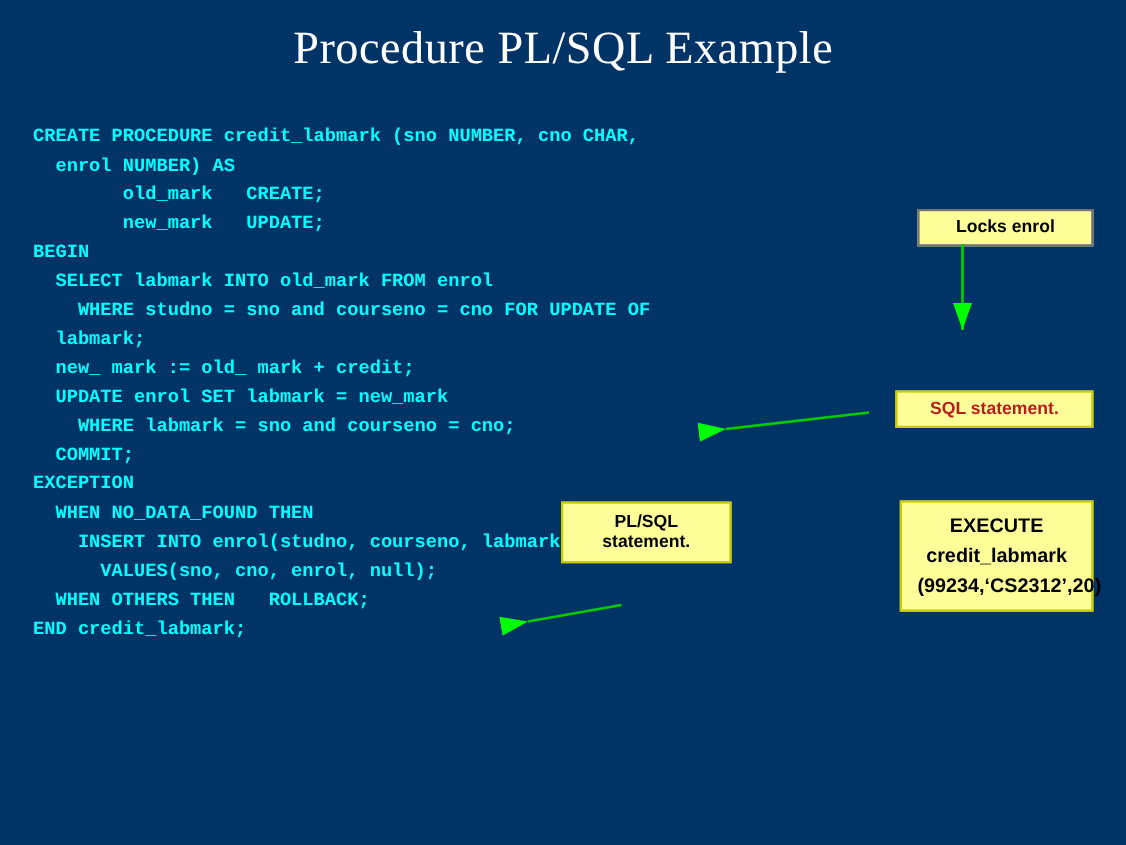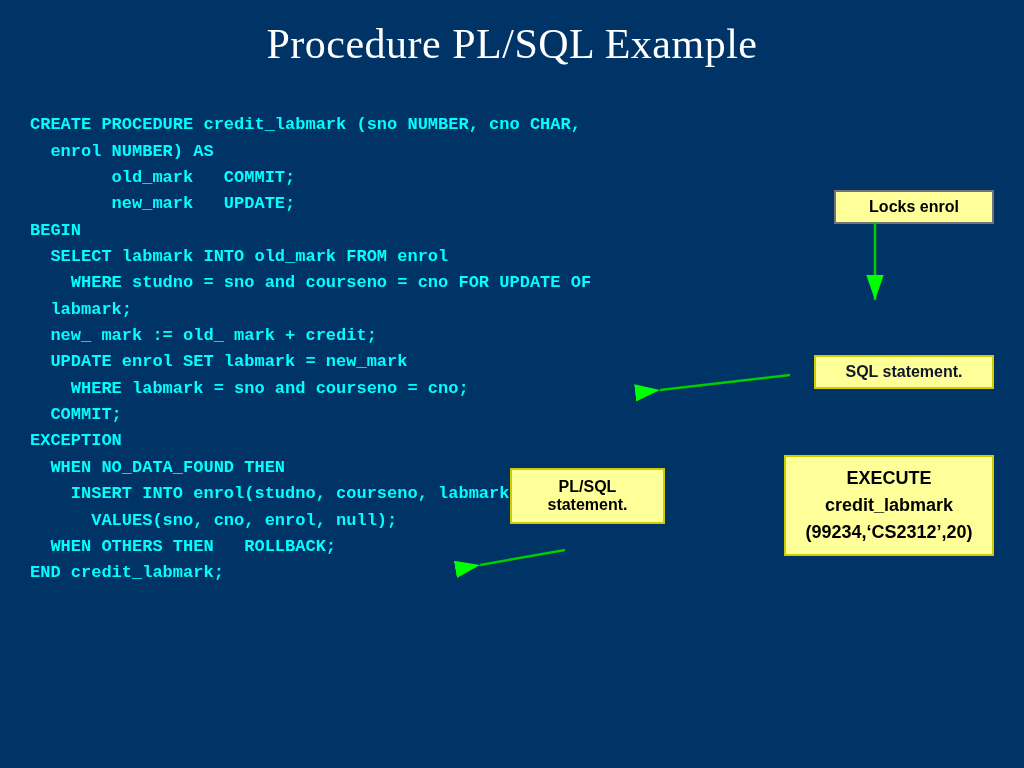--- a/index.html
+++ b/index.html
@@ -52,33 +52,33 @@
       font-weight: bold;
       width: 160px;
       text-align: center;
     }
 
     .annotation-sql-statement {
       position: absolute;
       top: 355px;
       right: 30px;
       background: #ffff99;
-      color: #0f172a;
+      color: #b91c1c;
       border: 2px solid #cccc00;
       padding: 6px 14px;
       font-family: Arial, sans-serif;
       font-size: 16px;
       font-weight: bold;
       width: 180px;
       text-align: center;
     }
 
     .annotation-plsql-statement {
       position: absolute;
-      top: 468px;
+      top: 456px;
       left: 510px;
       background: #ffff99;
       color: #000;
       border: 2px solid #cccc00;
       padding: 8px 14px;
       font-family: Arial, sans-serif;
       font-size: 16px;
       font-weight: bold;
       width: 155px;
       text-align: center;
@@ -88,21 +88,21 @@
       position: absolute;
       top: 455px;
       right: 30px;
       background: #ffff99;
       color: #000;
       border: 2px solid #cccc00;
       padding: 8px 14px;
       font-family: Arial, sans-serif;
       font-size: 18px;
       font-weight: bold;
-      width: 210px;
+      width: 176px;
       text-align: center;
       line-height: 1.5;
     }
 
     
     .arrows-svg {
       position: absolute;
       top: 0;
       left: 0;
       width: 1024px;
@@ -113,21 +113,21 @@
 </head>
 <body>
 
 <div class="slide">
 
   <h1 class="title">Procedure PL/SQL Example</h1>
 
   <div class="code-block">
 <span>CREATE PROCEDURE credit_labmark (sno NUMBER, cno CHAR,</span>
 <span>  enrol NUMBER) AS</span>
-<span>        old_mark   COMMIT;</span>
+<span>        old_mark   CREATE;</span>
 <span>        new_mark   UPDATE;</span>
 <span>BEGIN</span>
 <span>  SELECT labmark INTO old_mark FROM enrol</span>
 <span>    WHERE studno = sno and courseno = cno FOR UPDATE OF</span>
 <span>  labmark;</span>
 <span>  new_ mark := old_ mark + credit;</span>
 <span>  UPDATE enrol SET labmark = new_mark</span>
 <span>    WHERE labmark = sno and courseno = cno;</span>
 <span>  COMMIT;</span>
 <span>EXCEPTION</span>

